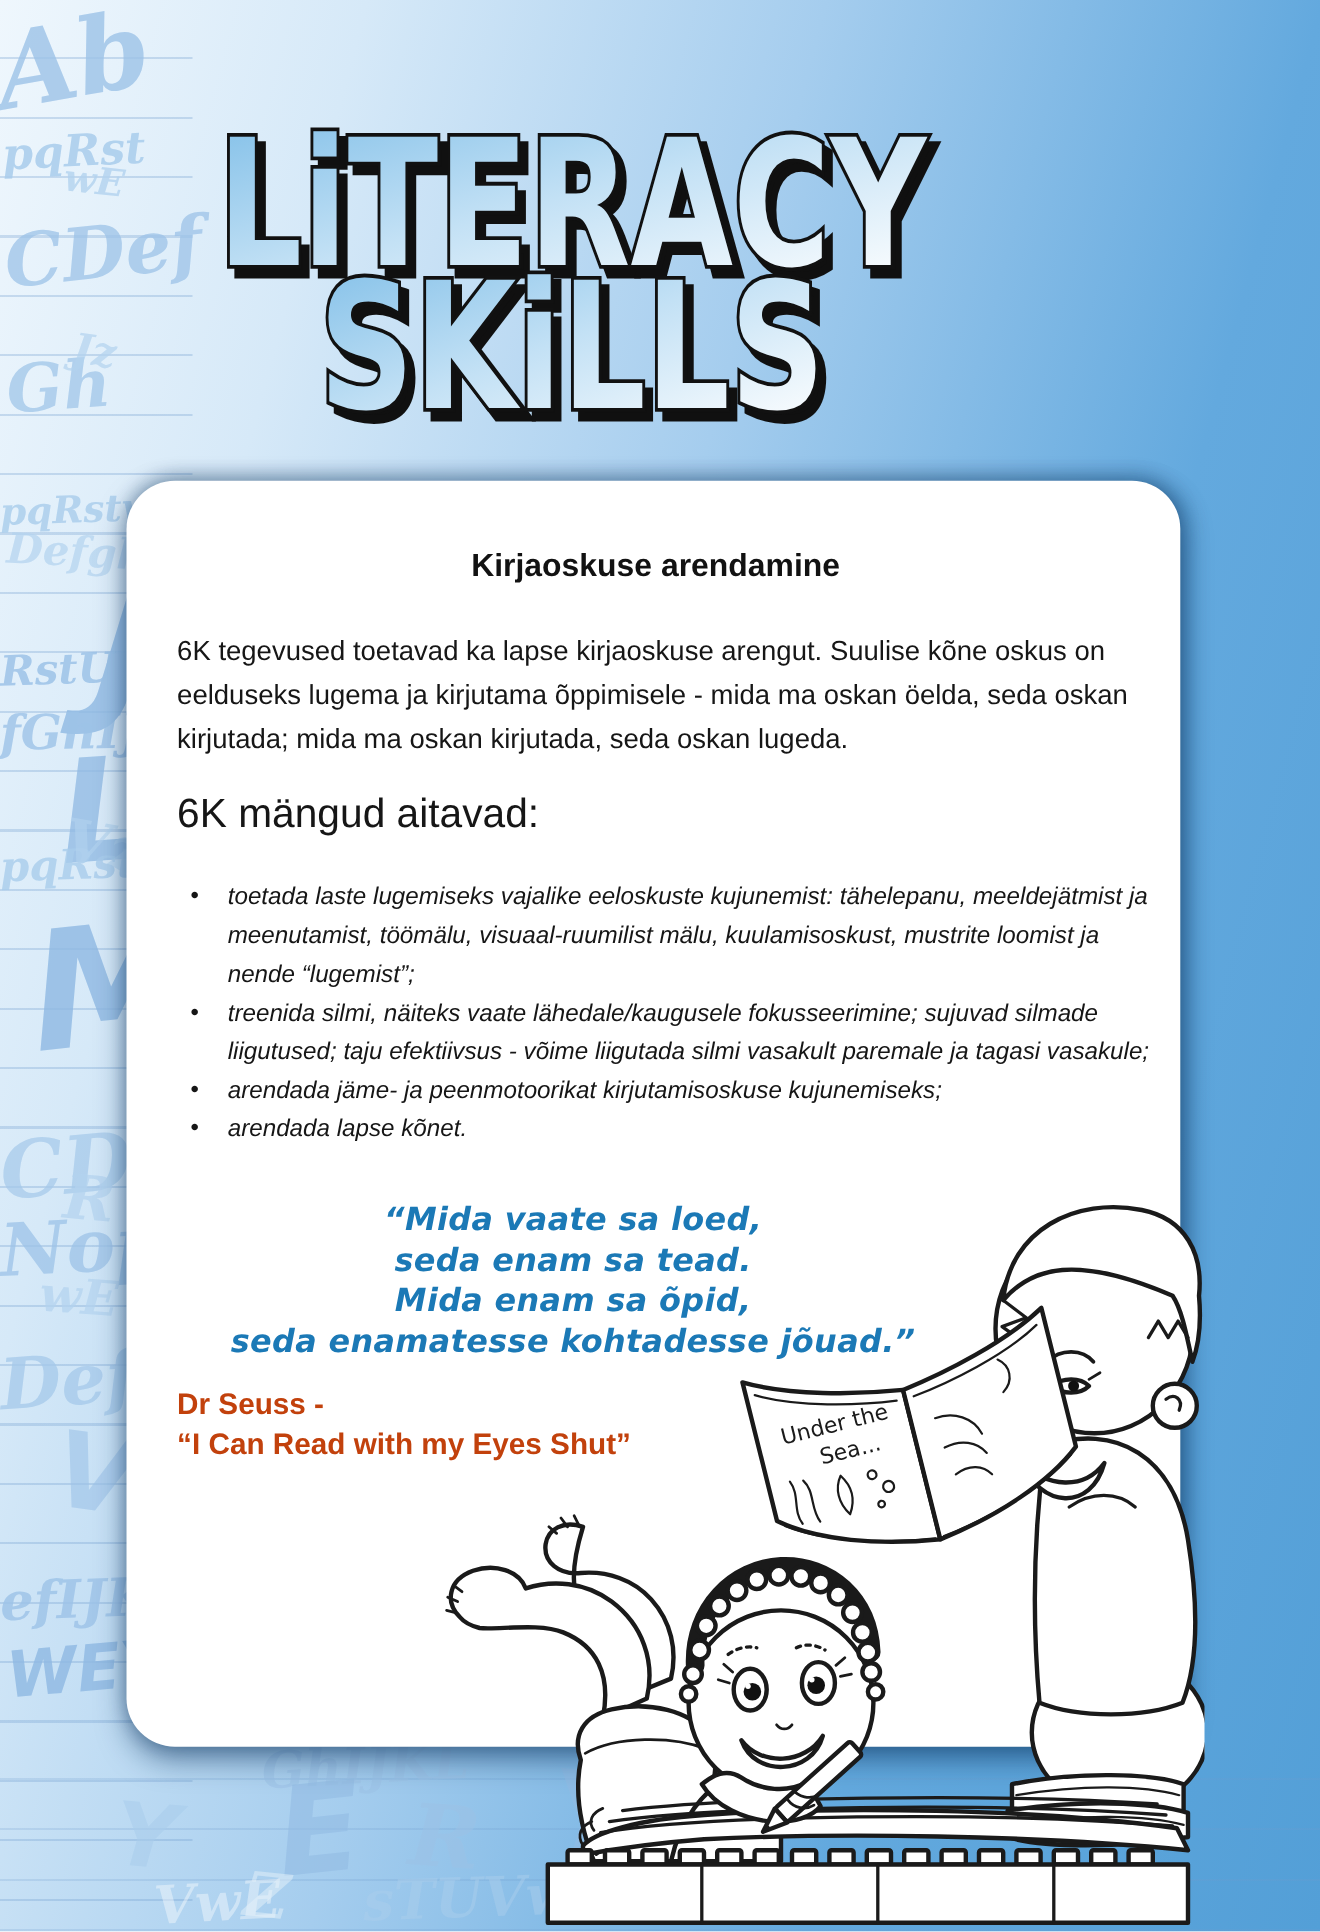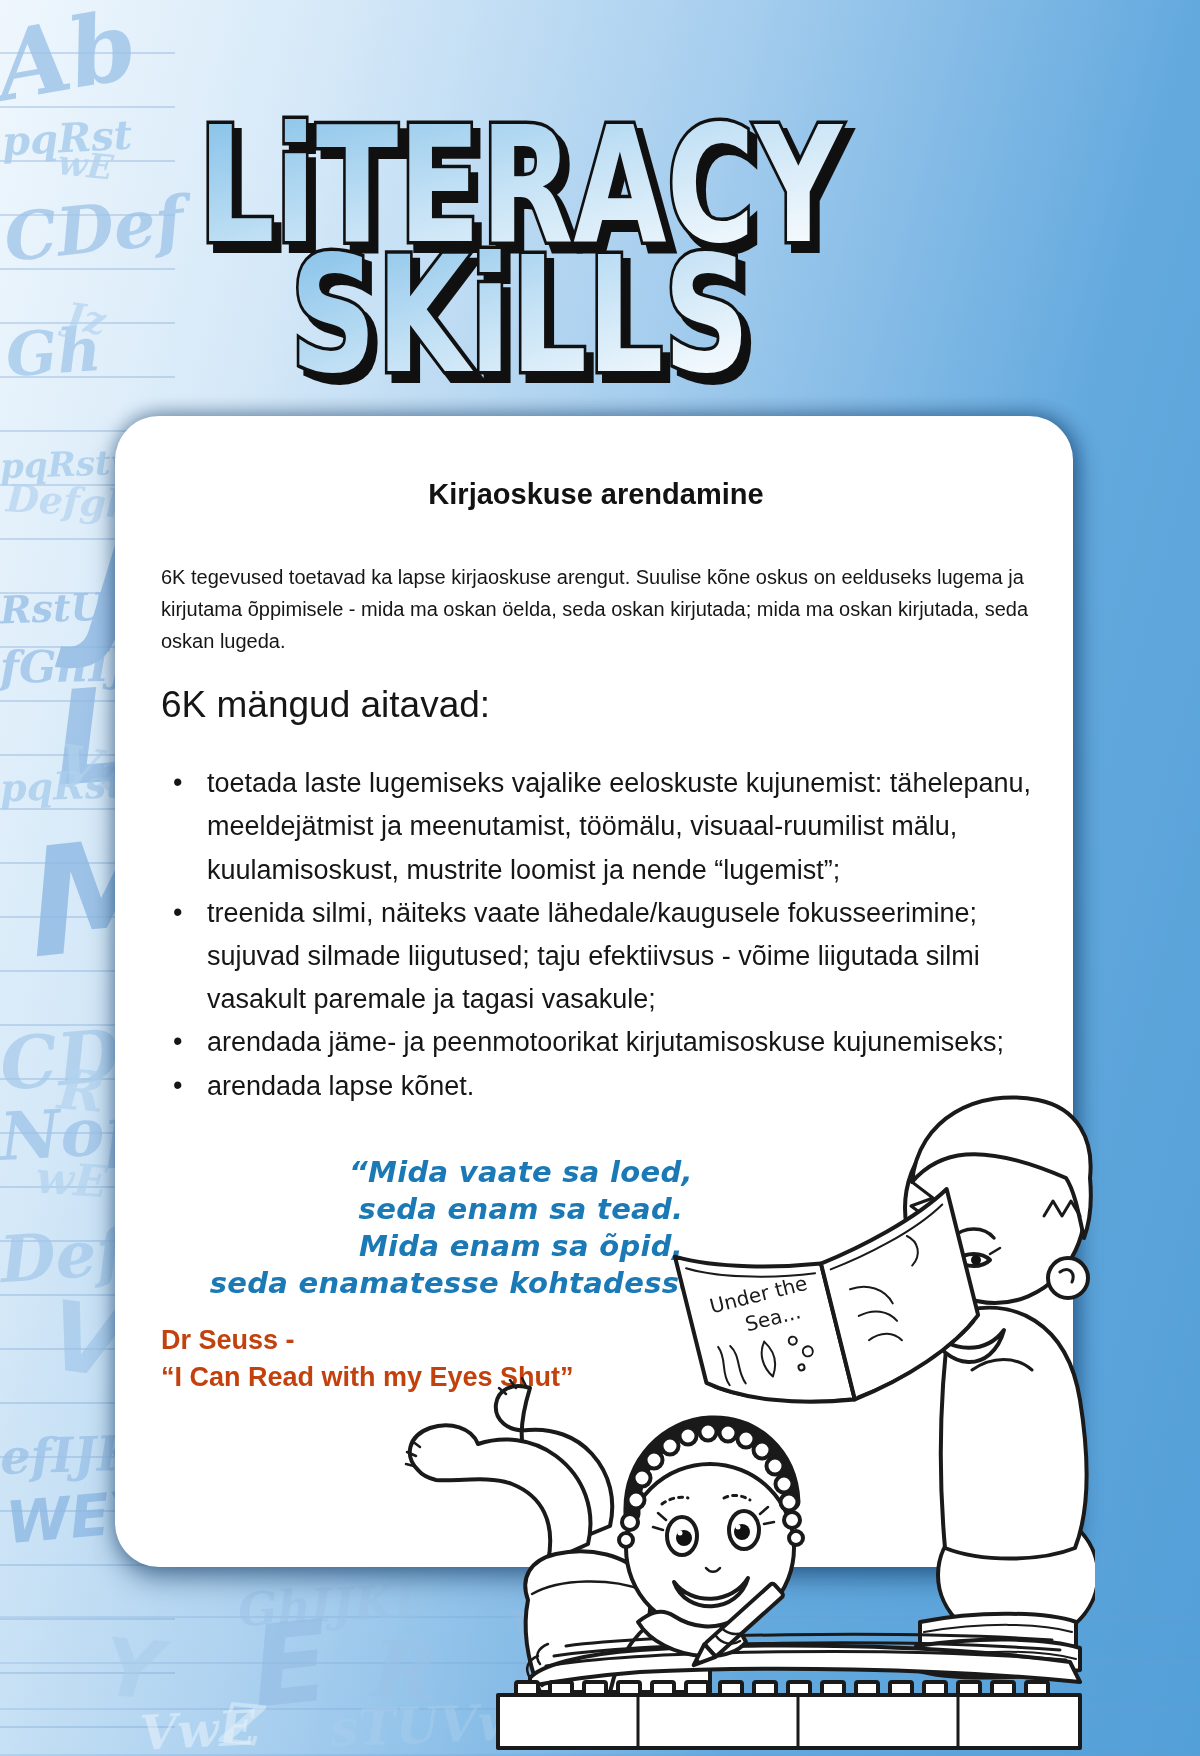--- a/index.html
+++ b/index.html
@@ -8,28 +8,28 @@
   .page{position:relative;width:1200px;height:1756px;overflow:hidden;
         background:linear-gradient(105deg,#eff7fd 0%,#d6e9f8 20%,#a5cdee 45%,#63a9de 72%,#539fd7 100%);}
   
   .ruled-left{position:absolute;left:0;top:0;width:175px;height:100%;z-index:0;
         background:repeating-linear-gradient(to bottom,rgba(255,255,255,0) 0 52px,rgba(110,155,205,.30) 52px 54px);}
   .ruled-bottom{position:absolute;left:0;top:1572px;width:100%;height:184px;z-index:0;
         background:repeating-linear-gradient(to bottom,rgba(255,255,255,0) 0 44px,rgba(110,155,205,.22) 44px 46px);}
   .bg-letter{position:absolute;z-index:1;font-weight:bold;line-height:1;user-select:none;
         font-family:"DejaVu Serif",serif;font-style:italic;}
   .title-art{position:absolute;left:185px;top:95px;width:700px;height:300px;z-index:2;}
-  .card{position:absolute;left:115px;top:416px;width:958px;height:1151px;background:#ffffff;
+  .card{position:absolute;left:115px;top:437px;width:958px;height:1151px;background:#ffffff;
         border-radius:44px;z-index:3;
         box-shadow:0 12px 26px rgba(10,50,92,.50),0 -5px 16px rgba(10,50,92,.28),8px 0 18px rgba(10,50,92,.22);}
   .card-inner{padding:48px 42px 0 46px;color:#161616;}
   .card-heading{margin:14px 0 0;text-align:center;font-size:29px;font-weight:bold;color:#121212;}
-  .intro{margin:50px 0 0;font-size:20px;line-height:1.6;width:884px;}
+  .intro{margin:40px 0 0;font-size:25px;line-height:1.6;width:884px;}
   .list-intro{margin:18px 0 0;font-size:37px;line-height:1.6;}
-  .points{margin:28px 0 0;padding:0;list-style:none;font-size:27px;line-height:1.6;width:888px;}
+  .points{margin:28px 0 0;padding:0;list-style:none;font-size:22px;line-height:1.6;width:888px;font-style:italic;}
   .points li{position:relative;padding-left:46px;}
   .points li::before{content:"\2022";position:absolute;left:12px;top:-1px;}
   .quote{margin:46px 150px 0 0;text-align:center;font-size:29px;line-height:1.28;
         font-style:italic;font-weight:bold;letter-spacing:.3px;
         font-family:"DejaVu Sans",sans-serif;}
   .attrib{margin:20px 0 0;font-size:27px;line-height:1.38;font-weight:bold;}
   .illustration{position:absolute;left:380px;top:1070px;width:715px;height:686px;z-index:5;}
   .ink{stroke:#1a1a1a;stroke-width:4;fill:#ffffff;stroke-linecap:round;stroke-linejoin:round;}
   .ink-line{stroke:#1a1a1a;fill:none;stroke-linecap:round;stroke-linejoin:round;}
 </style>

